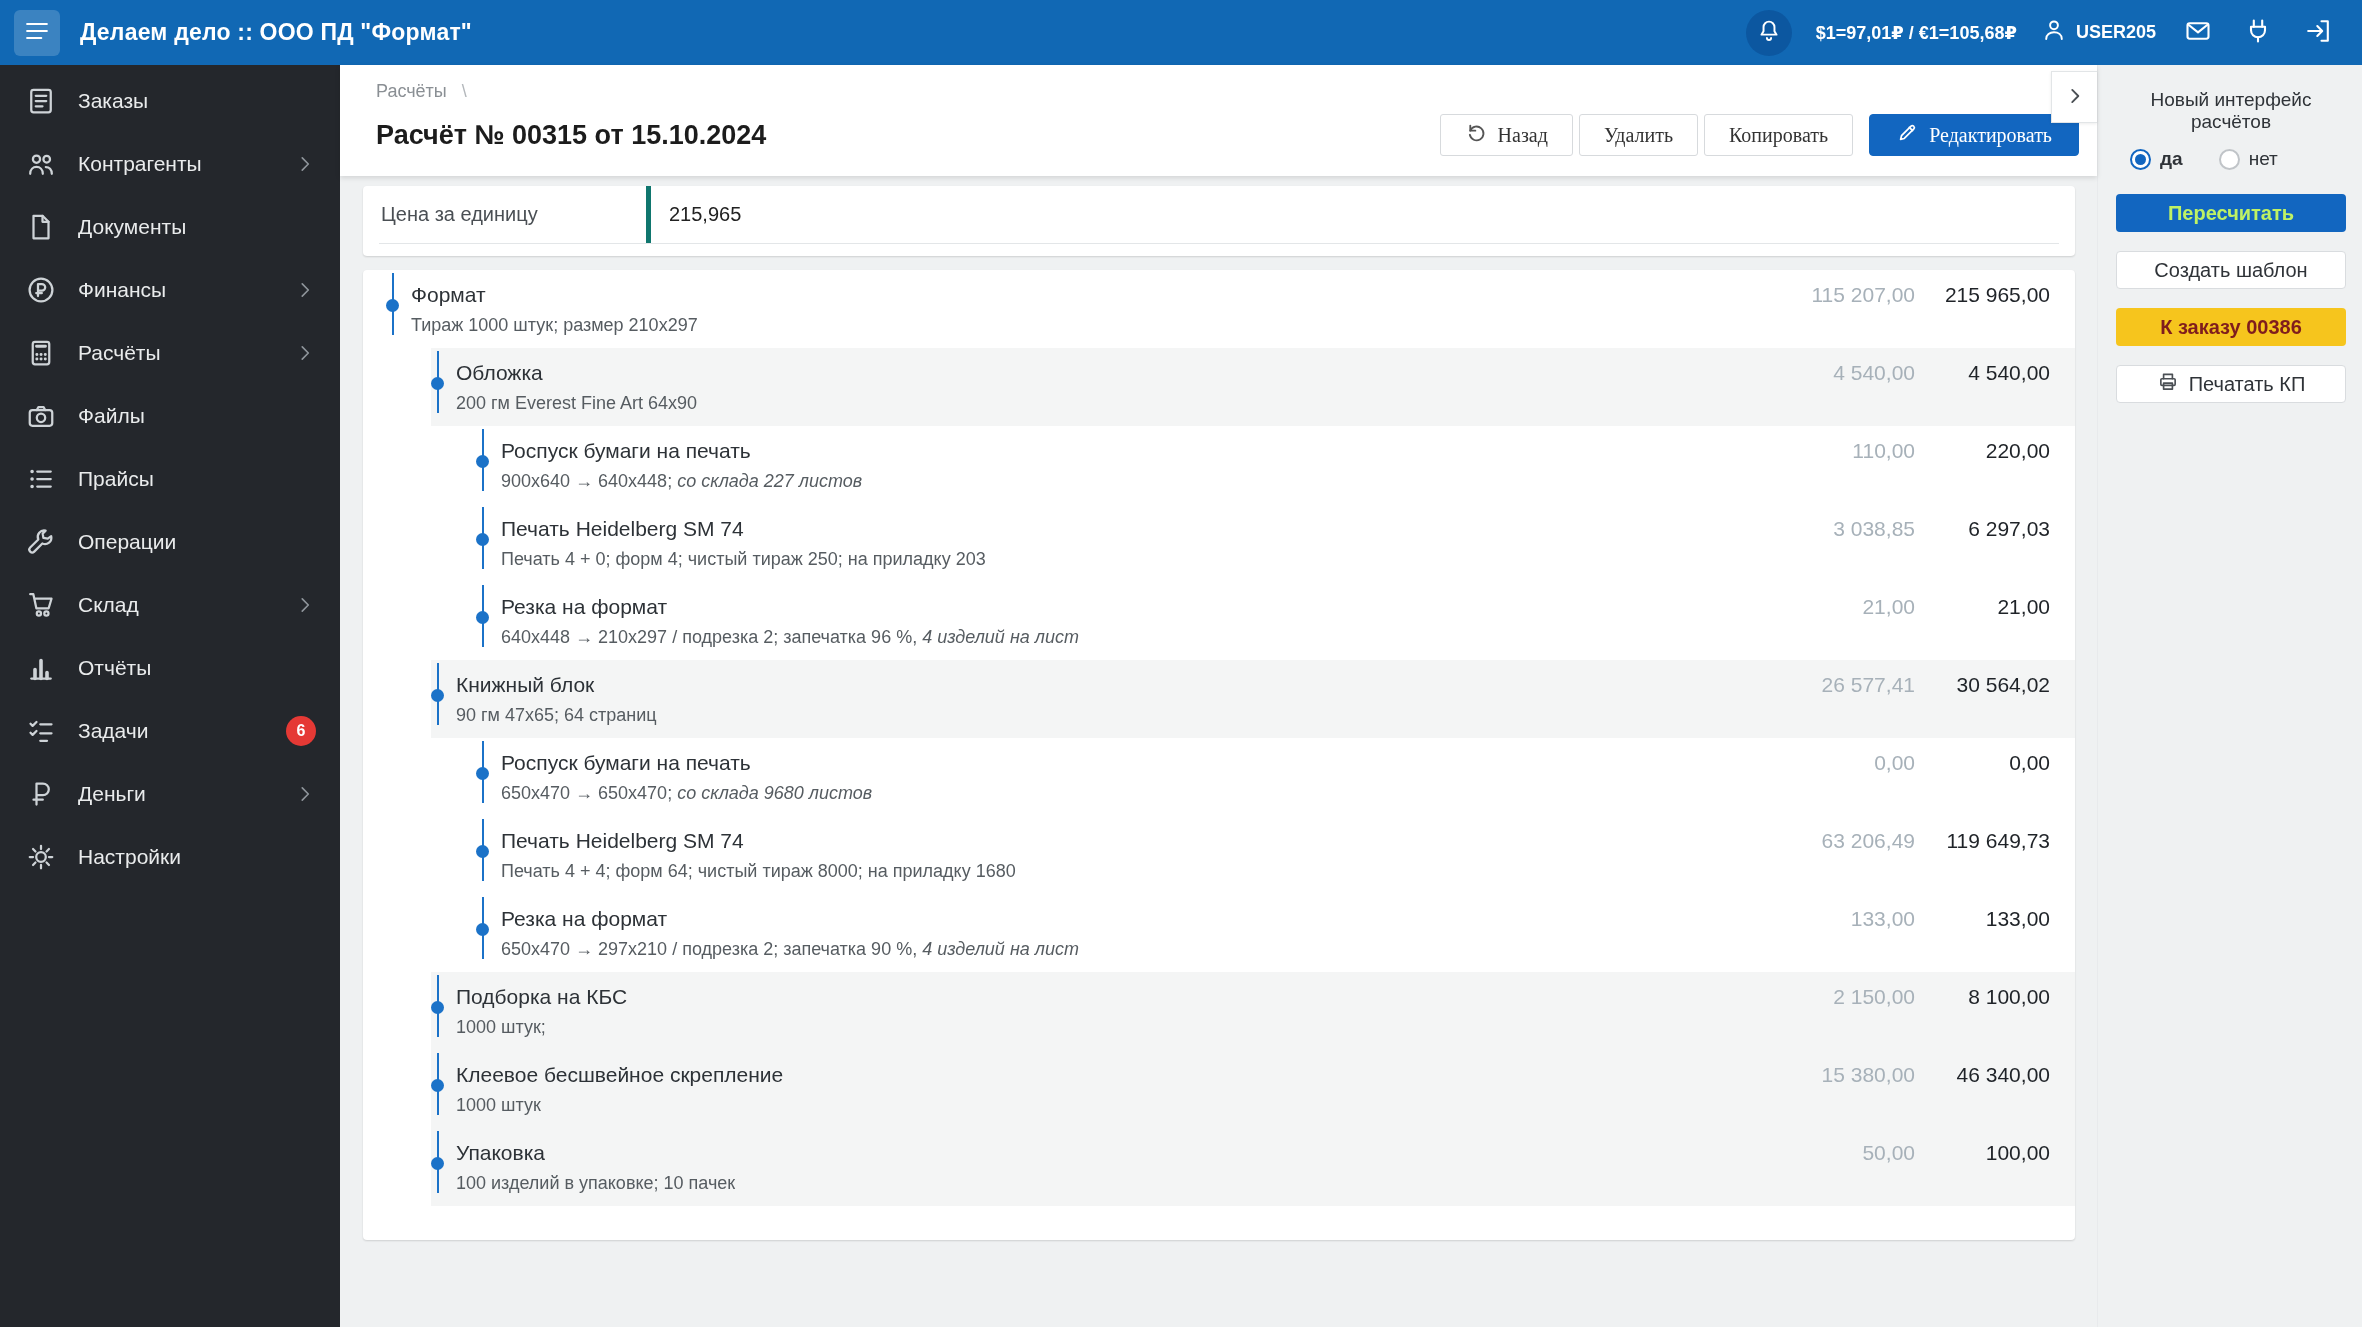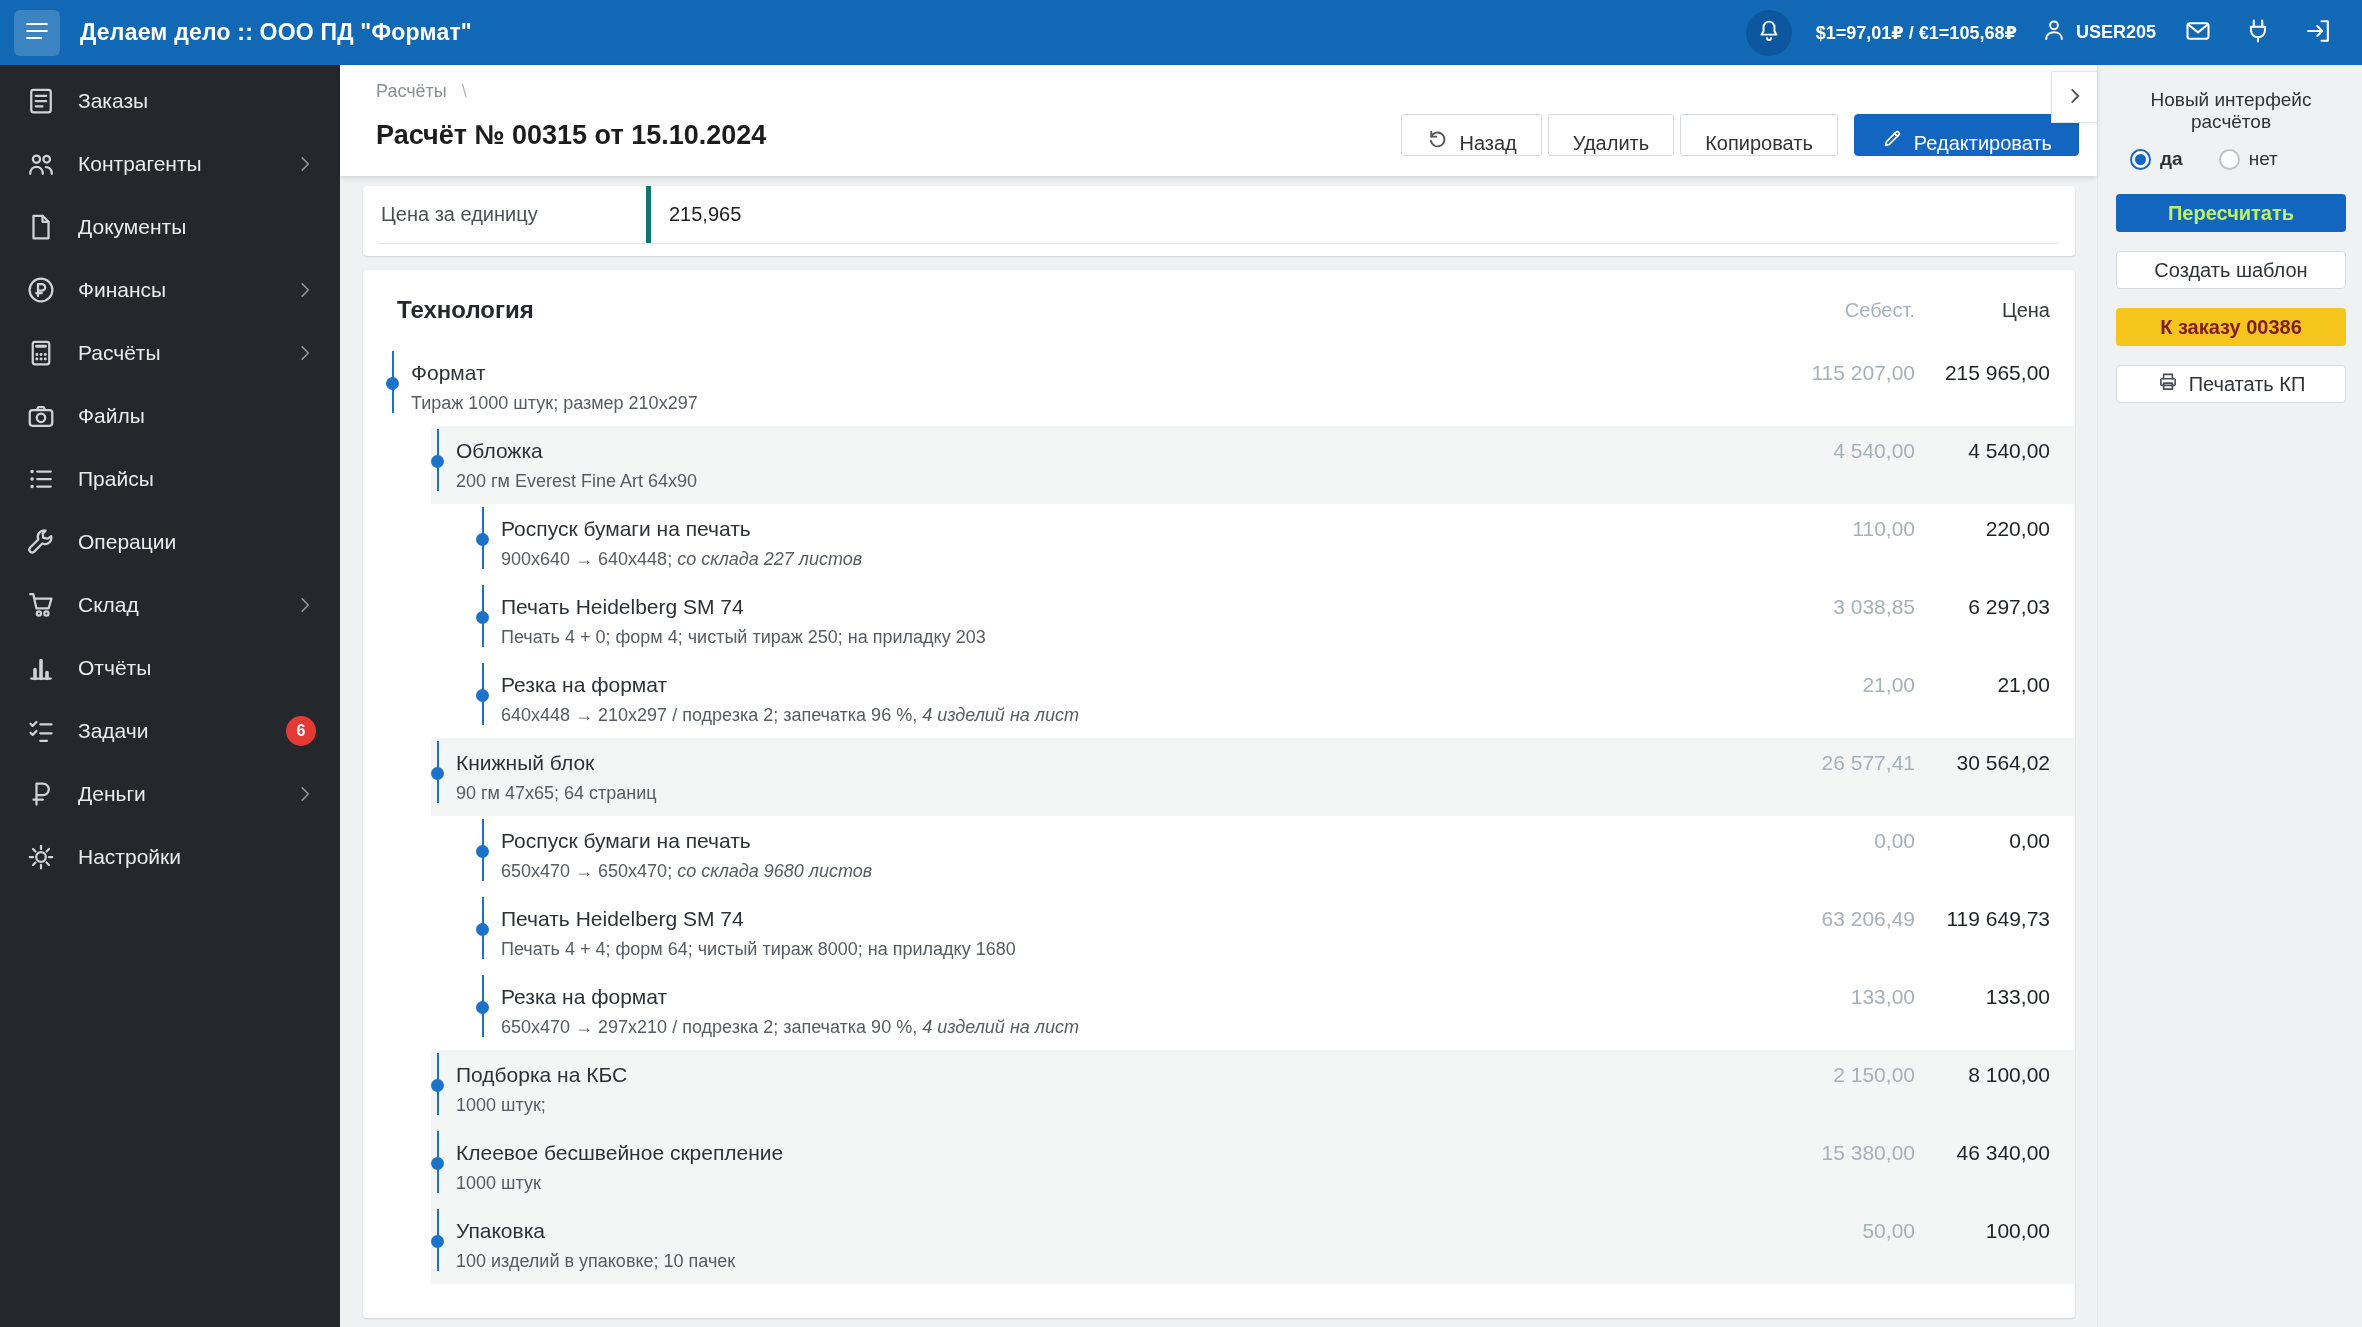--- a/index.html
+++ b/index.html
@@ -47,22 +47,22 @@
   
   .main { flex:1; min-width:0; display:flex; flex-direction:column; background:#eff1f2; }
   .main-header { background:#fff; box-shadow:0 2px 5px rgba(0,0,0,.12); padding:16px 0 20px 36px;
                  position:relative; z-index:2; }
   .breadcrumb { font-size:18px; color:#8a8f94; }
   .breadcrumb .sep { margin-left:10px; color:#b3b7bb; }
   .title-row { display:flex; align-items:center; margin-top:12px; padding-right:18px; }
   .page-title { font-size:27px; font-weight:600; color:#1c1c1c; }
   .actions { margin-left:auto; display:flex; align-items:center; gap:6px; }
   .btn { height:42px; padding:0 24px; background:#fff; border:1px solid #d7dadd; border-radius:3px;
-         font-size:20px; color:#333; display:flex; align-items:flex-end; gap:10px;
-         font-family:Liberation Sans, sans-serif; cursor:pointer; white-space:nowrap; }
+         font-size:20px; color:#333; display:flex; align-items:center; gap:10px;
+         font-family:Liberation Serif, serif; cursor:pointer; white-space:nowrap; }
   .btn svg { width:23px; height:23px; color:#555; }
   .btn-primary { background:#1266c0; border-color:#1266c0; color:#fff; border-radius:4px;
                  margin-left:10px; padding:0 26px; }
   .btn-primary svg { color:#fff; }
   .collapse-btn { position:absolute; top:6px; right:0; width:46px; height:52px; background:#fff;
                   border:1px solid #e2e5e7; border-right:none; display:flex; align-items:center;
                   justify-content:center; cursor:pointer; box-shadow:0 1px 3px rgba(0,0,0,.08); }
   .collapse-btn svg { width:22px; height:22px; color:#4a4f54; }
 
   .scroll { flex:1; overflow:hidden; padding:10px 22px 0 23px; }
@@ -354,25 +354,20 @@
 
       <div class="scroll">
         <div class="card card-partial">
           <div class="prow">
             <div class="plabel">Цена за единицу</div>
             <div class="pvalue">215,965</div>
           </div>
         </div>
 
         <div class="card card-tech">
-          <div class="tech-header">
-            <div class="tech-title">Технология</div>
-            <div class="hcost">Себест.</div>
-            <div class="hprice">Цена</div>
-          </div>
           <div id="tech-rows">
               <div class="trow" style="margin-left: 23px;">
                 <span class="tdot">
                   <span class="vline"></span>
                   <span class="dot"></span>
                 </span>
                 <span class="tinfo">
                   <span class="ttitle">Формат</span>
                   <span class="tsub"><span>Тираж 1000 штук; размер 210x297</span><i></i></span>
                 </span>

